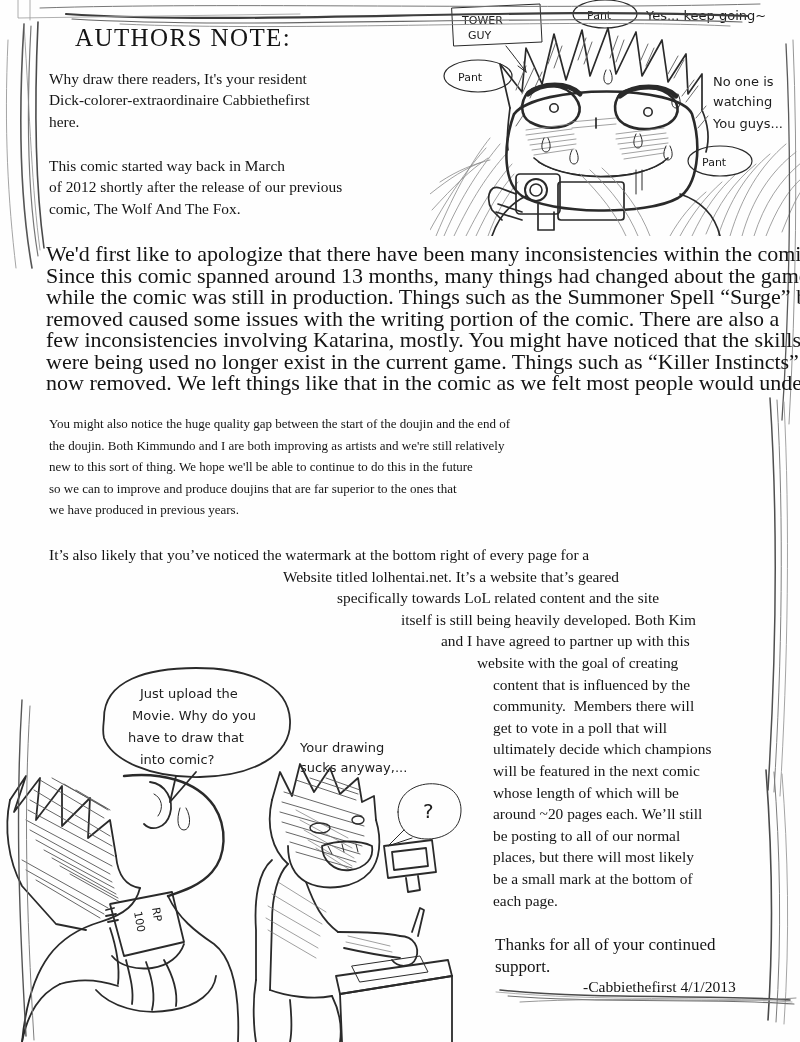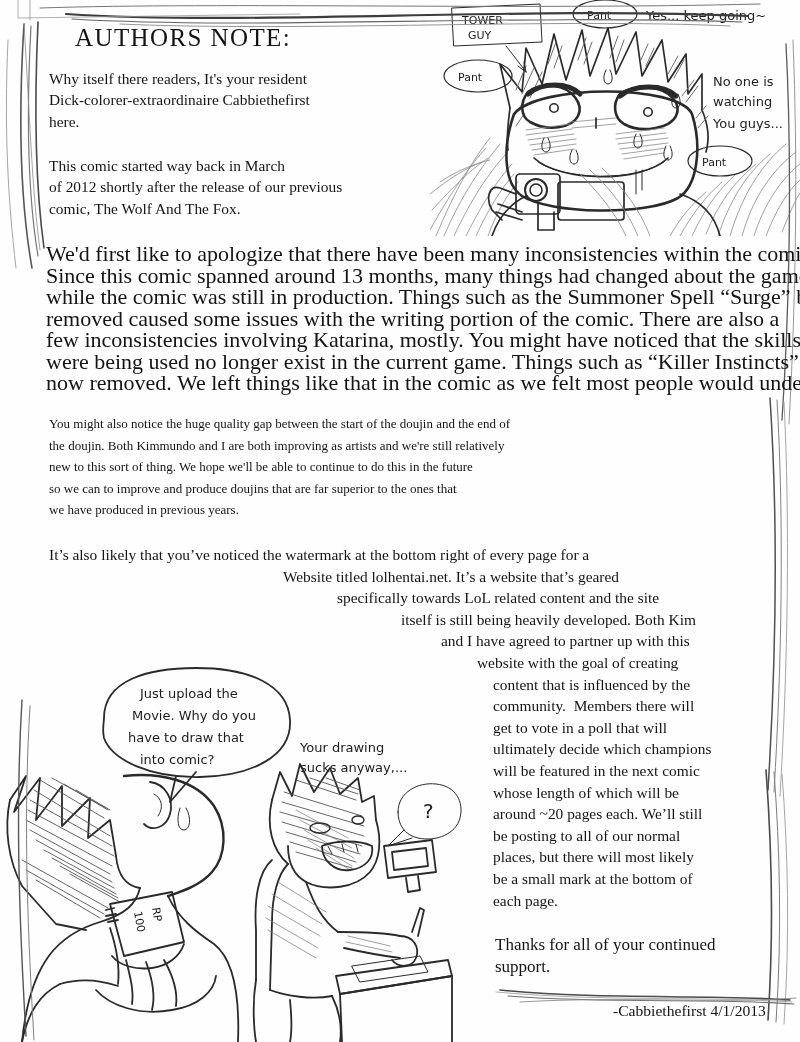--- a/index.html
+++ b/index.html
@@ -407,21 +407,21 @@
         <path d="M520 1002 C 620 996 720 1004 796 998" stroke-width="0.9" stroke="#8a8a8a"></path>
         <path d="M496 992 C 604 1002 704 996 792 1002" stroke-width="0.8" stroke="#9a9a9a"></path>
       </g>
     </svg>
   </div>
 
   <div class="textlayer">
 
     <div class="title">AUTHORS NOTE:</div>
 
-    <div class="para p1">Why itself there readers, It's your resident
+    <div class="para p1">Why draw there readers, It's your resident
 Dick-colorer-extraordinaire Cabbiethefirst
 here.</div>
     <div class="para p2">This comic started way back in March
 of 2012 shortly after the release of our previous
 comic, The Wolf And The Fox.</div>
     <div class="para p3">We'd first like to apologize that there have been many inconsistencies within the comic.
 Since this comic spanned around 13 months, many things had changed about the game
 while the comic was still in production. Things such as the Summoner Spell “Surge” being
 removed caused some issues with the writing portion of the comic. There are also a
 few inconsistencies involving Katarina, mostly. You might have noticed that the skills that
@@ -430,16 +430,16 @@
     <div class="para p4">You might also notice the huge quality gap between the start of the doujin and the end of
 the doujin. Both Kimmundo and I are both improving as artists and we're still relatively
 new to this sort of thing. We hope we'll be able to continue to do this in the future
 so we can to improve and produce doujins that are far superior to the ones that
 we have produced in previous years.</div>
 
     <div class="stair" id="stair-para" style="left:49px;top:544px;"><span class="ln" style="padding-left: 0px;">It’s also likely that you’ve noticed the watermark at the bottom right of every page for a</span><span class="ln" style="padding-left: 234px;">Website titled lolhentai.net. It’s a website that’s geared</span><span class="ln" style="padding-left: 288px;">specifically towards LoL related content and the site</span><span class="ln" style="padding-left: 352px;">itself is still being heavily developed. Both Kim</span><span class="ln" style="padding-left: 392px;">and I have agreed to partner up with this</span><span class="ln" style="padding-left: 428px;">website with the goal of creating</span><span class="ln" style="padding-left: 444px;">content that is influenced by the</span><span class="ln" style="padding-left: 444px;">community.  Members there will</span><span class="ln" style="padding-left: 444px;">get to vote in a poll that will</span><span class="ln" style="padding-left: 444px;">ultimately decide which champions</span><span class="ln" style="padding-left: 444px;">will be featured in the next comic</span><span class="ln" style="padding-left: 444px;">whose length of which will be</span><span class="ln" style="padding-left: 444px;">around ~20 pages each. We’ll still</span><span class="ln" style="padding-left: 444px;">be posting to all of our normal</span><span class="ln" style="padding-left: 444px;">places, but there will most likely</span><span class="ln" style="padding-left: 444px;">be a small mark at the bottom of</span><span class="ln" style="padding-left: 444px;">each page.</span></div>
 
     <div class="closing" style="left:495px;top:934px;">Thanks for all of your continued
 support.</div>
-    <div class="signature" style="left:613px;top:978px;margin-top:24px;">-Cabbiethefirst 4/1/2013</div>
+    <div class="signature" style="left:583px;top:978px;">-Cabbiethefirst 4/1/2013</div>
   </div>
 
 </div>
 
 </body></html>

